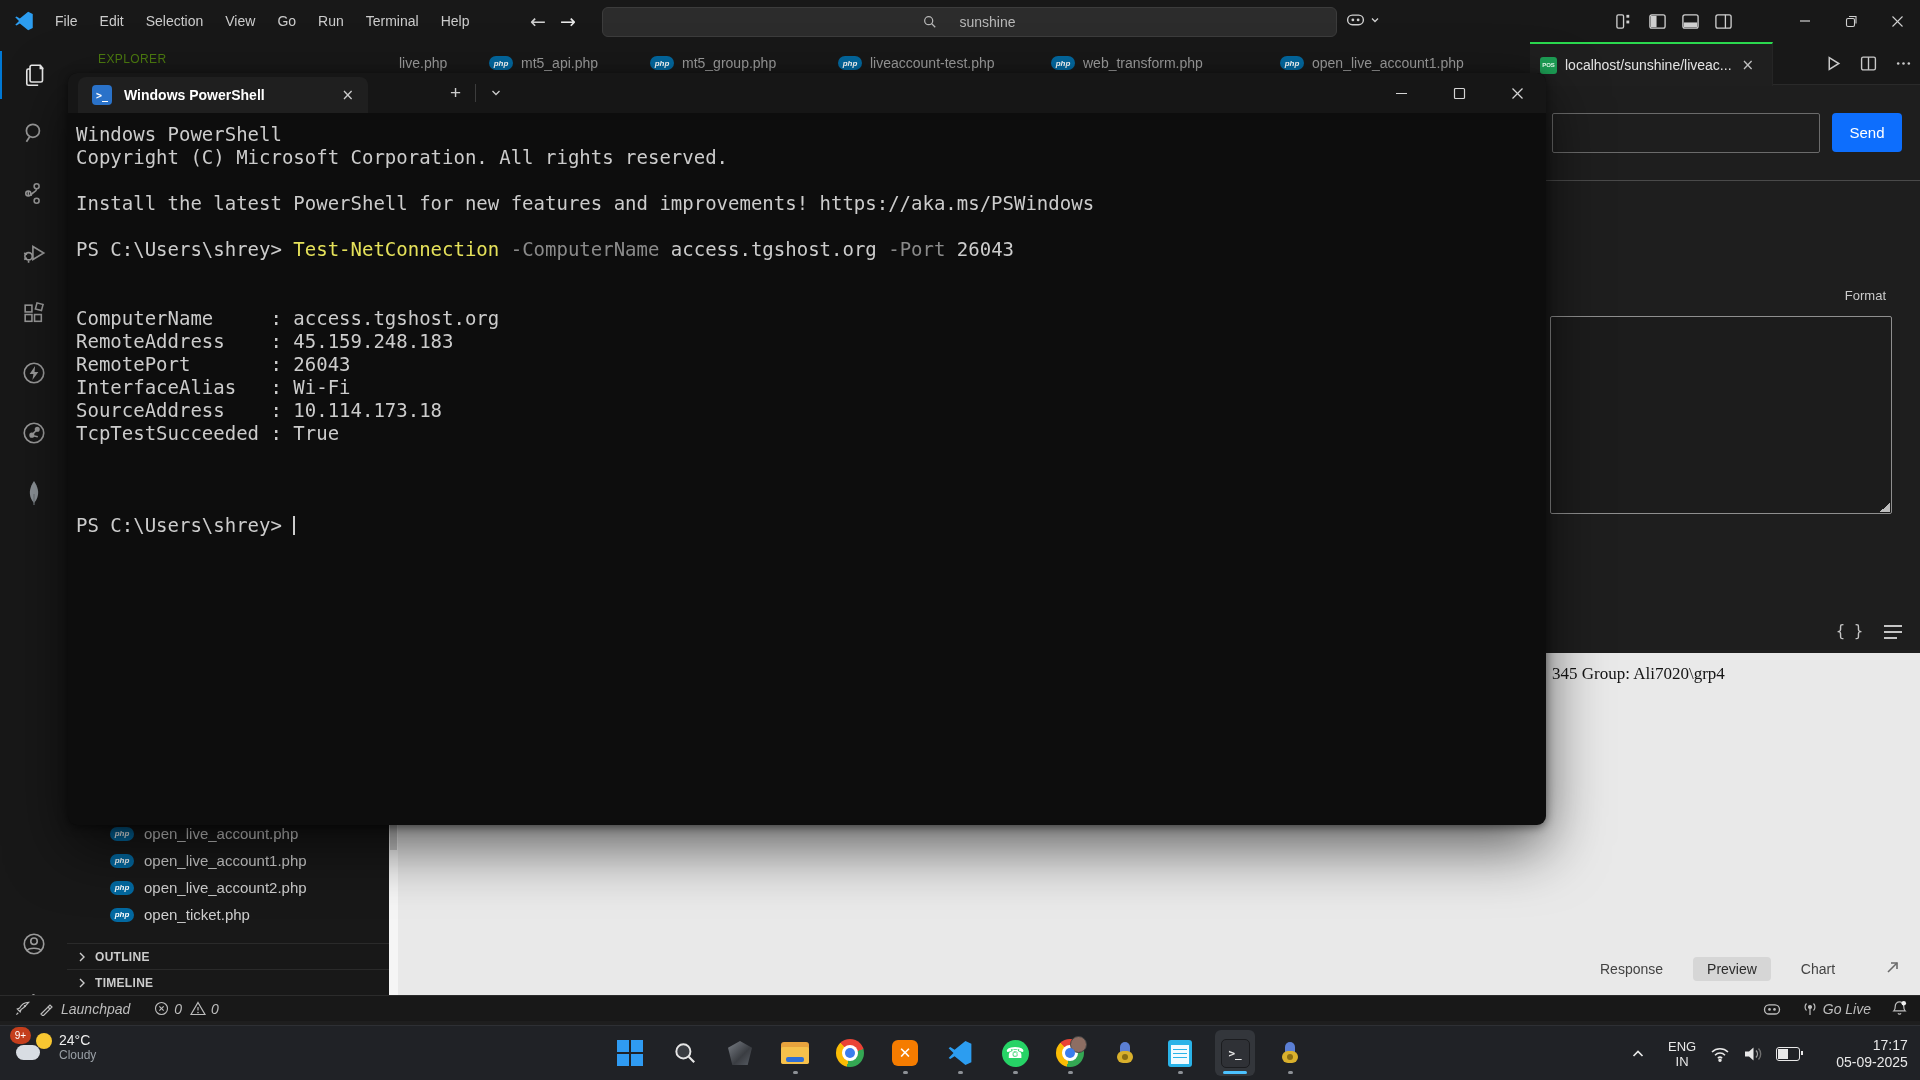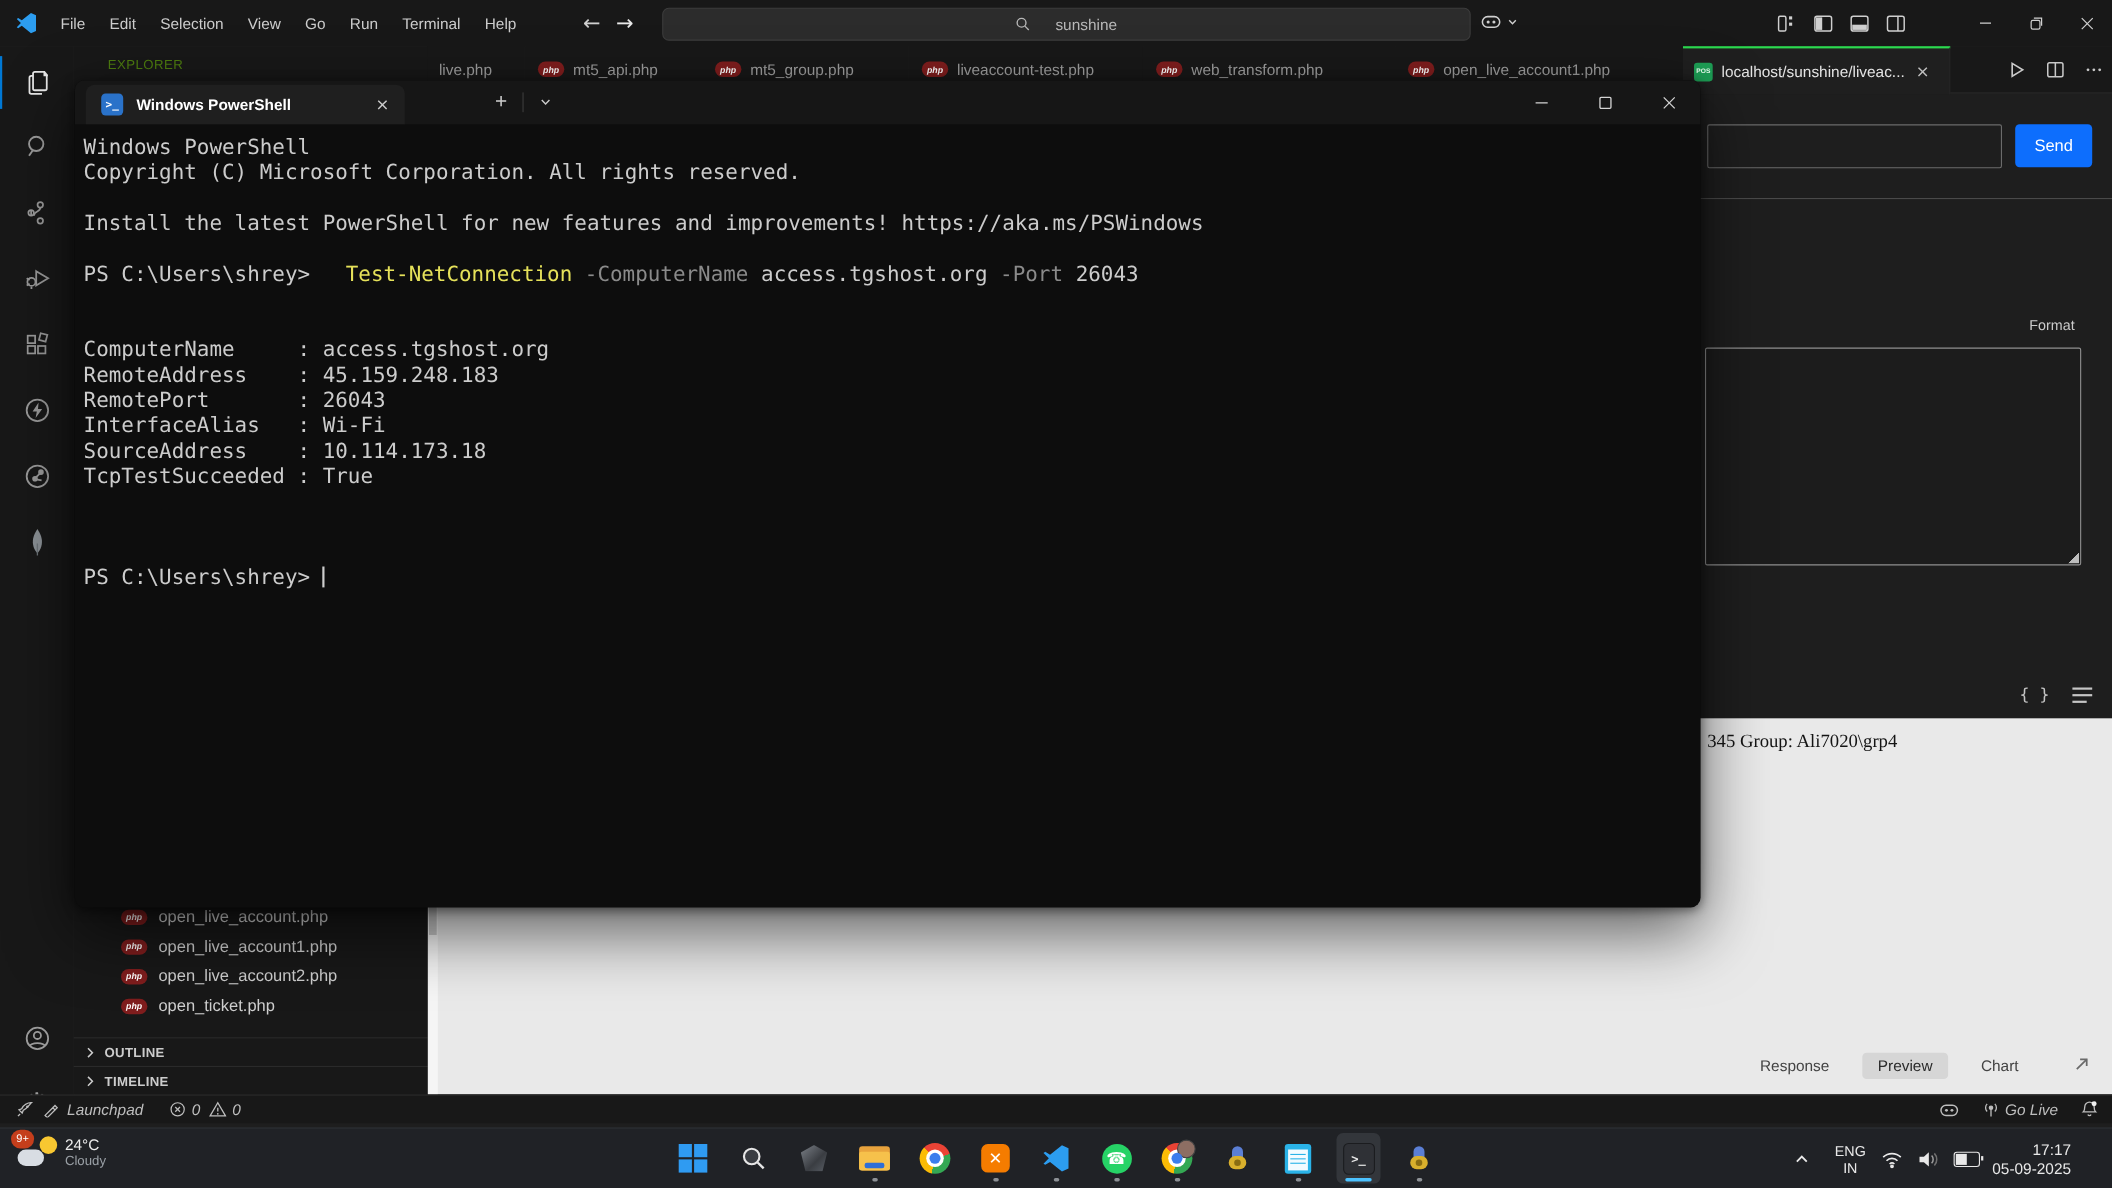--- a/index.html
+++ b/index.html
@@ -27,21 +27,21 @@
                border-right:1px solid #2a2a2a;}
   .act-icon{position:absolute;left:0;width:67px;height:48px;display:flex;align-items:center;justify-content:center;}
   .act-active{border-left:2px solid #0078d4;}
   .gear-glyph{font-family:"DejaVu Sans",sans-serif;font-size:26px;color:#9a9a9a;line-height:1;}
 
   
   .sidebar{position:absolute;left:67px;top:42px;width:322px;height:953px;background:#181818;
            border-right:1px solid #2a2a2a;}
   .explorer-header{position:absolute;left:31px;top:10px;font-size:12px;letter-spacing:.4px;color:#4d7c0f;}
   .file-row{position:absolute;left:0;width:322px;height:27px;display:flex;align-items:center;color:#cfcfcf;font-size:15px;}
-  .php-badge{width:24px;height:14px;background:#7f1d1d;border-radius:8px;color:#ffffff;font-size:8px;font-weight:bold;
+  .php-badge{width:24px;height:14px;background:#0369a1;border-radius:8px;color:#ffffff;font-size:8px;font-weight:bold;
              display:flex;align-items:center;justify-content:center;margin:0 10px 0 43px;font-style:italic;}
   .side-section{position:absolute;left:0;width:322px;height:26px;border-top:1px solid #2a2a2a;display:flex;
                 align-items:center;color:#cccccc;font-size:12px;font-weight:bold;letter-spacing:.3px;}
   .chev{margin:0 7px 0 9px;display:flex;}
 
   
   .tabsbar{position:absolute;left:389px;top:42px;width:1531px;height:42px;background:#181818;border-bottom:1px solid #2a2a2a;}
   .etab{position:absolute;top:0;height:42px;border-right:1px solid #252525;display:flex;align-items:center;
         overflow:hidden;color:#9d9d9d;font-size:14px;gap:8px;background:#181818;}
   .etab .php-badge{margin:0 0 0 12px;}
@@ -95,21 +95,21 @@
           display:flex;align-items:center;justify-content:center;}
   .term-tab-close{margin-left:auto;margin-right:14px;color:#cccccc;font-weight:normal;
                   font-family:"DejaVu Sans",sans-serif;font-size:15px;}
   .term-bar-actions{position:absolute;left:382px;top:0;height:40px;display:flex;align-items:center;gap:14px;
                     color:#cccccc;}
   .term-divider{width:1px;height:18px;background:#3c3c3c;}
   .term-winbtns{position:absolute;right:0;top:0;height:40px;display:flex;}
   .term-winbtn{width:58px;height:40px;display:flex;align-items:center;justify-content:center;color:#d4d4d4;}
   .term pre{position:absolute;left:8px;top:50px;margin:0;font-family:"DejaVu Sans Mono",monospace;
             font-size:19px;line-height:23px;color:#cccccc;white-space:pre;}
-  .seg-cmd{color:#e5e15a;margin-left:21px;}
+  .seg-cmd{color:#e5e15a;}
   .seg-param{color:#8a8a8a;}
   .cursor{display:inline-block;width:2px;height:19px;background:#cccccc;vertical-align:-3px;}
 
   
   .taskbar{position:absolute;left:0;top:1025px;width:1920px;height:55px;background:#202226;
            border-top:1px solid #2e3034;}
   .weather{position:absolute;left:16px;top:6px;display:flex;align-items:center;gap:9px;}
   .weather-badge{position:absolute;left:-6px;top:-5px;min-width:17px;height:17px;border-radius:9px;background:#c43e1c;
                  color:#fff;font-size:10px;display:flex;align-items:center;justify-content:center;padding:0 2px;z-index:2;}
   .sun{position:absolute;right:-2px;top:1px;width:16px;height:16px;border-radius:50%;background:#f8c731;}
@@ -117,21 +117,21 @@
   .w-temp{color:#eeeeee;font-size:14px;line-height:16px;}
   .w-cond{color:#9aa0a6;font-size:12px;line-height:14px;}
   .tb-icons{position:absolute;left:610px;top:4px;display:flex;gap:15px;}
   .tb-cell{position:relative;width:40px;height:46px;display:flex;align-items:center;justify-content:center;}
   .run-dot{position:absolute;bottom:2px;left:18px;width:5px;height:3px;border-radius:2px;background:#8d9196;}
   .tb-sel{background:#33363b;border-radius:6px;}
   .sel-pill{position:absolute;bottom:2px;left:8px;width:24px;height:3px;border-radius:2px;background:#4cc2ff;}
   .tray{position:absolute;left:1630px;top:0;height:55px;display:flex;align-items:center;}
   .tray-lang{color:#e8e8e8;font-size:13px;text-align:center;line-height:15px;margin:0 14px 0 22px;}
   .tray-icons{display:flex;align-items:center;gap:13px;}
-  .tray-clock{color:#e8e8e8;font-size:14px;text-align:right;line-height:17px;margin-left:11px;}
+  .tray-clock{color:#e8e8e8;font-size:14px;text-align:right;line-height:17px;margin-left:36px;}
 
   
   .win-logo{width:26px;height:26px;display:grid;grid-template-columns:12px 12px;grid-template-rows:12px 12px;gap:2px;}
   .win-logo div{background:#2f9bf2;}
   .search-glyph{width:26px;height:26px;}
   .gem{width:24px;height:24px;background:linear-gradient(135deg,#7b8087,#3a3d42 60%,#585d64);
        clip-path:polygon(50% 0,100% 28%,82% 100%,18% 100%,0 28%);}
   .folder{position:relative;width:28px;height:22px;}
   .folder .back{position:absolute;left:0;top:0;width:28px;height:22px;border-radius:3px;background:#e8a33d;}
   .folder .front{position:absolute;left:0;top:5px;width:28px;height:17px;border-radius:2px;background:#f6c14b;}

